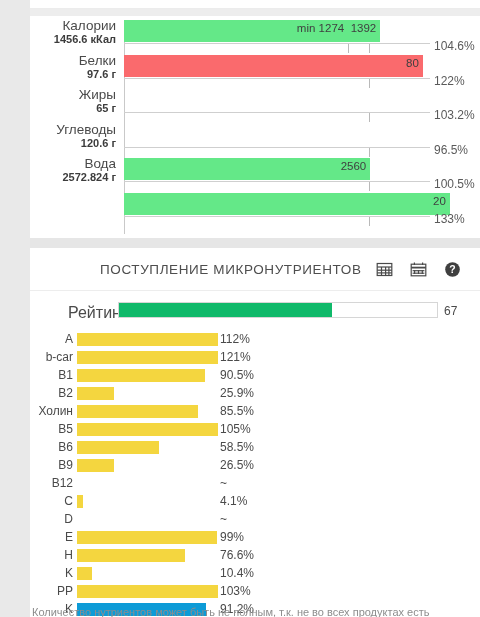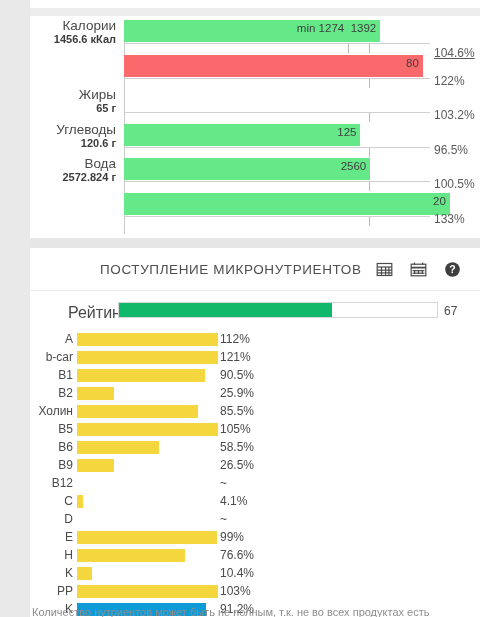--- a/index.html
+++ b/index.html
@@ -120,22 +120,26 @@
           </div>
           <div class="track">
             <div class="bar green" style="width: 256.27px;"></div>
             <div class="barval" style="left: 252.27px;">1392</div>
             <div class="minlabel" style="left: 220.175px;">min 1274</div>
           </div>
         </div>
         <div class="gridline" style="top: 27px;"></div>
         <div class="tick" style="left: 339px; top: 28px; height: 9px;"></div>
         <div class="tick" style="left: 318.175px; top: 28px; height: 9px;"></div>
-        <div class="pctlabel" style="top: 30px; text-decoration: underline;">104.6%</div>
+        <div class="pctlabel" style="top: 23px;">104.6%</div>
         <div class="mrow" style="top: 37.5px;">
+          <div class="mlabel">
+            <span class="nm">Белки</span>
+            <span class="amt">97.6 г</span>
+          </div>
           <div class="track">
             <div class="bar red" style="width: 298.9px;"></div>
             <div class="barval" style="left: 294.9px;">80</div>
           </div>
         </div>
         <div class="gridline" style="top: 61.5px;"></div>
         <div class="tick" style="left: 339px; top: 62.5px; height: 9px;"></div>
         <div class="pctlabel" style="top: 57.5px;">122%</div>
         <div class="mrow" style="top: 72px;">
           <div class="mlabel">
@@ -143,24 +147,20 @@
             <span class="amt">65 г</span>
           </div>
         </div>
         <div class="gridline" style="top: 96px;"></div>
         <div class="tick" style="left: 339px; top: 97px; height: 9px;"></div>
         <div class="pctlabel" style="top: 92px;">103.2%</div>
         <div class="mrow" style="top: 106.5px;">
           <div class="mlabel">
             <span class="nm">Углеводы</span>
             <span class="amt">120.6 г</span>
-          </div>
-          <div class="track">
-            <div class="bar green" style="width: 236.425px;"></div>
-            <div class="barval" style="left: 232.425px;">125</div>
           </div>
         </div>
         <div class="gridline" style="top: 130.5px;"></div>
         <div class="tick" style="left: 339px; top: 131.5px; height: 9px;"></div>
         <div class="pctlabel" style="top: 126.5px;">96.5%</div>
         <div class="mrow" style="top: 141px;">
           <div class="mlabel">
             <span class="nm">Вода</span>
             <span class="amt">2572.824 г</span>
           </div>

